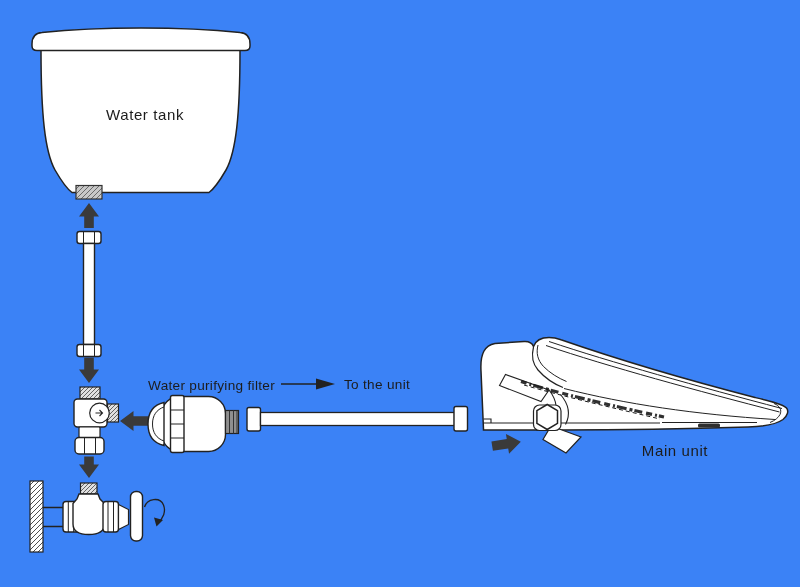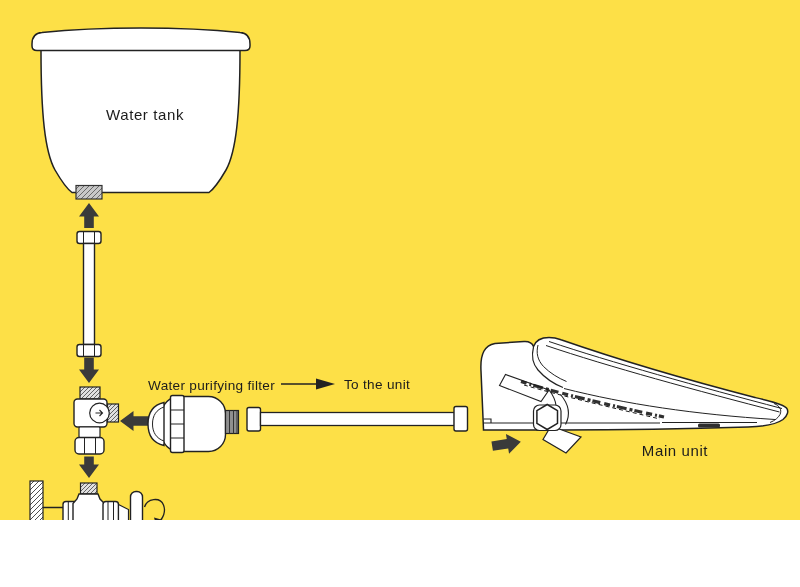--- a/index.html
+++ b/index.html
@@ -4,22 +4,22 @@
 <style>
   html, body {
     margin: 0;
     padding: 0;
     background: #ffffff;
     font-family: "Liberation Sans", sans-serif;
   }
   .canvas {
     position: relative;
     width: 800px;
-    height: 520px;
-    background: #fde047;
+    height: 587px;
+    background: #3b82f6;
     overflow: hidden;
   }
   svg { display: block; }
   text {
     font-family: "Liberation Sans", sans-serif;
     fill: #1c1c1c;
   }
   .lbl-lg { font-size: 15px; letter-spacing: 0.6px; }
   .lbl-md { font-size: 13.6px; letter-spacing: 0.3px; }
 </style>

